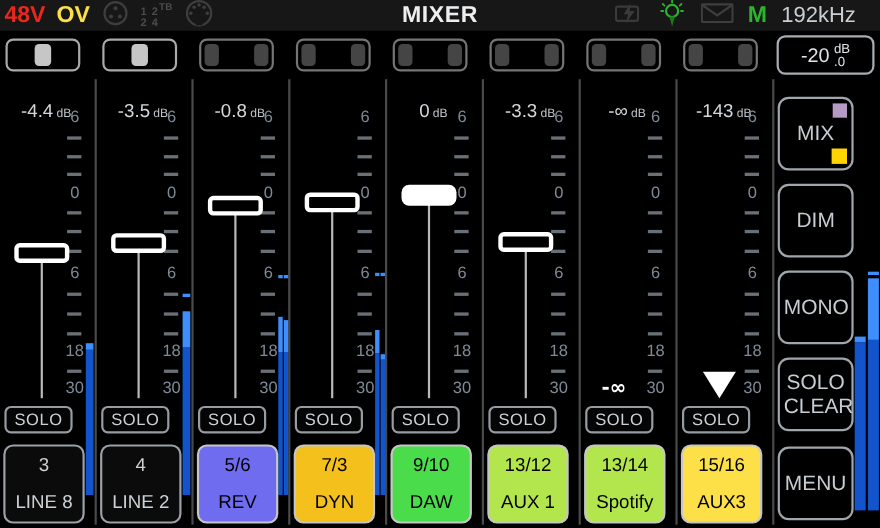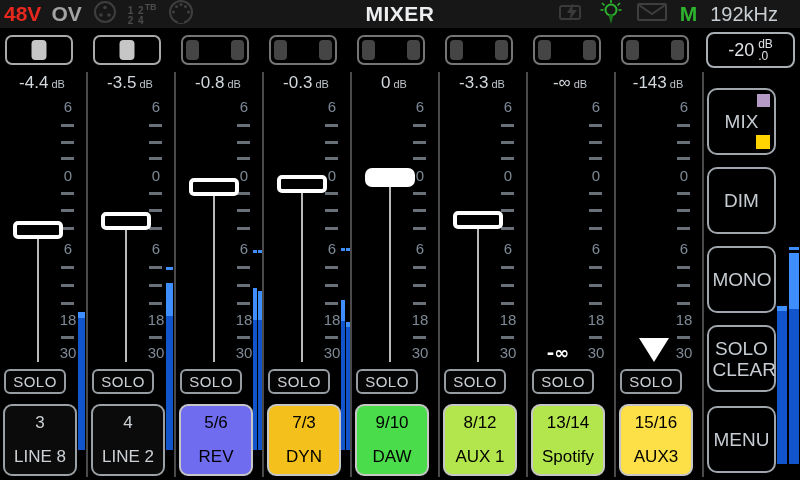--- a/index.html
+++ b/index.html
@@ -8,39 +8,39 @@
     position:relative; width:800px; height:480px; overflow:hidden;
     background:#000; font-family:"Liberation Sans","DejaVu Sans",sans-serif;
     -webkit-font-smoothing:antialiased; user-select:none;
   }
   
   #topbar { position:absolute; left:0; top:0; width:800px; height:28px; background:#171717; z-index:5; }
   #tb-left { position:absolute; left:4px; top:0; height:28px; display:flex; align-items:center; gap:10px; }
   #tb-right { position:absolute; right:22px; top:0; height:28px; display:flex; align-items:center; gap:13px; }
   .tb-big { font-size:21px; font-weight:bold; line-height:28px; }
   #phantom { color:#e8281e; }
-  #over { color:#a3a3a3; }
+  #over { color:#fde047; }
   #ionums { font-size:10px; font-weight:bold; color:#4c4c4c; line-height:10px; letter-spacing:1px; }
   #ionums sup { font-size:9px; letter-spacing:0; }
   #title { position:absolute; left:0; right:0; top:0; text-align:center; font-size:21px; font-weight:bold;
            color:#eceef0; line-height:28px; letter-spacing:0.5px; pointer-events:none; }
   #mind { color:#2db32d; }
   #srate { font-size:20px; color:#c9ced3; font-weight:normal; line-height:28px; }
   
   #strips { position:absolute; inset:0; z-index:1; }
   .strip { position:absolute; top:0; width:88px; height:480px; }
   .sep { position:absolute; left:86px; top:72px; width:2px; height:405px; background:#4a4a4a; }
   .panbox { position:absolute; left:5px; top:35px; width:68px; height:30px; border-radius:7px; background:#000; }
   .panbox.mono { border:2px solid #a9a9a9; }
   .panbox.stereo { border:2px solid #757575; }
   .pan-h { position:absolute; top:3px; height:20px; border-radius:4px; }
   .pan-h.c { left:50%; transform:translateX(-50%); width:15px; background:#c6c6c6; }
   .pan-h.l { left:3px; width:13px; background:#454545; }
   .pan-h.r { right:3px; width:13px; background:#454545; }
-  .dbrow { position:absolute; left:0; top:70px; width:84px; height:26px; text-align:center;
+  .dbrow { position:absolute; left:0; top:88px; width:84px; height:26px; text-align:center;
            color:#d3d8dd; font-size:17px; line-height:26px; white-space:nowrap; }
   .dbrow .unit { font-size:11px; color:#bfc4c9; margin-left:3px; }
   .slabel { position:absolute; left:50px; width:36px; text-align:center; font-size:15px; color:#7e8a98; line-height:14px; }
   .tick { position:absolute; left:61px; width:13px; height:3px; background:#6a7077; }
   .ftrack { position:absolute; left:37px; width:2px; background:#b9b9b9; }
   .fhandle { position:absolute; left:13px; width:50px; height:18px; border:4px solid #fff; border-radius:5px; background:#000; }
   .fhandle.filled { background:#fff; border:none; height:19px; border-radius:7px; }
   .finf { position:absolute; left:8px; width:44px; text-align:center; font-size:18px; font-weight:bold; color:#fff;
           font-family:"DejaVu Sans",sans-serif; }
   .farrow { position:absolute; left:23px; width:0; height:0;
@@ -175,21 +175,20 @@
           <div>5/6</div>
           <div>REV</div>
         </div>
       </div>
       <div class="strip" style="left: 264px;">
         <div class="sep"></div>
         <div class="panbox stereo">
           <div class="pan-h l"></div>
           <div class="pan-h r"></div>
         </div>
-        <div class="dbrow"><span>-0.3</span><span class="unit">dB</span></div>
         <div class="slabel" style="top: 100px;">6</div>
         <div class="tick" style="top: 124px;"></div>
         <div class="tick" style="top: 141px;"></div>
         <div class="tick" style="top: 157px;"></div>
         <div class="slabel" style="top: 169px;">0</div>
         <div class="tick" style="top: 192px;"></div>
         <div class="tick" style="top: 209px;"></div>
         <div class="tick" style="top: 227px;"></div>
         <div class="slabel" style="top: 242px;">6</div>
         <div class="tick" style="top: 266px;"></div>
@@ -265,21 +264,21 @@
         <div class="tick" style="top: 284px;"></div>
         <div class="tick" style="top: 302px;"></div>
         <div class="slabel" style="top: 313px;">18</div>
         <div class="tick" style="top: 336px;"></div>
         <div class="slabel" style="top: 346px;">30</div>
         <div class="ftrack" style="top: 228px; height: 134px;"></div>
         <div class="fhandle" style="top: 211px;"></div>
         <div style="position: absolute; inset: 0px; pointer-events: none;"></div>
         <div class="solo">SOLO</div>
         <div class="chlabel" style="background: rgb(179, 230, 77); color: rgb(0, 0, 0); border-color: rgb(198, 198, 198);">
-          <div>8/12</div>
+          <div>13/12</div>
           <div>AUX 1</div>
         </div>
       </div>
       <div class="strip" style="left: 528px;">
         <div class="sep"></div>
         <div class="panbox stereo">
           <div class="pan-h l"></div>
           <div class="pan-h r"></div>
         </div>
         <div class="dbrow"><span>-∞</span><span class="unit">dB</span></div>

